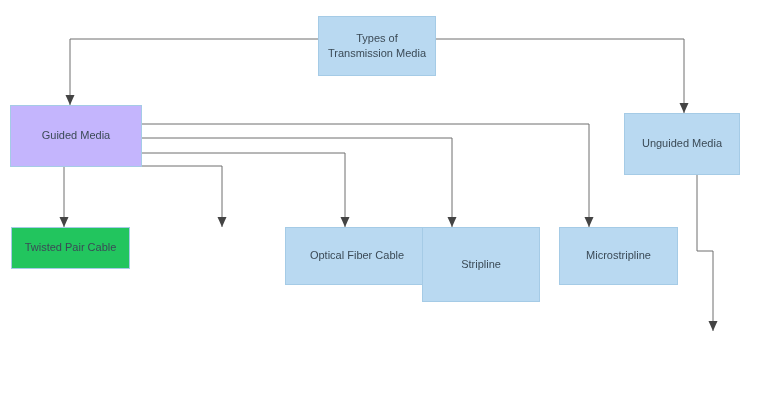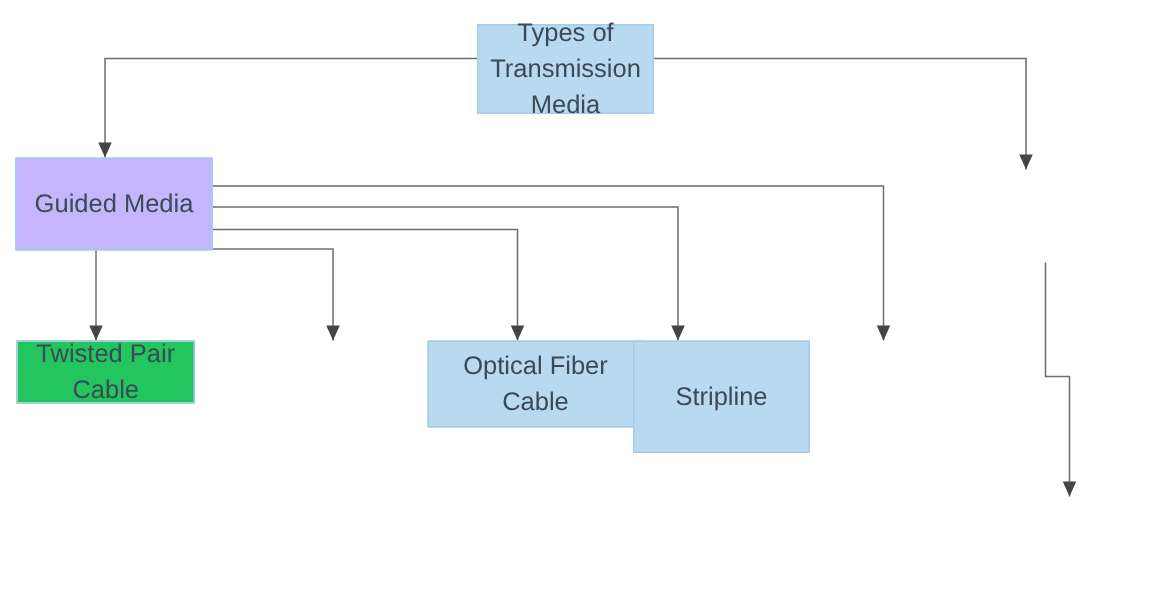--- a/index.html
+++ b/index.html
@@ -22,21 +22,21 @@
     width: 768px;
     height: 404px;
   }
   .node {
     position: absolute;
     box-sizing: border-box;
     display: flex;
     align-items: center;
     justify-content: center;
     text-align: center;
-    font-size: 17px;
+    font-size: 11px;
     line-height: 1.4;
     padding: 2px 4px;
   }
   .node span {
     display: block;
   }
 </style>
 </head>
 <body>
 
@@ -59,22 +59,28 @@
       <polyline points="697,175 697,251 713,251 713,331" fill="none" stroke="#6e6e6e" stroke-width="1"></polyline>
       <path d="M 713 331 L 708.5 321 L 717.5 321 Z" fill="#444444"></path>
     </svg>
 
 <div class="node" style="left: 318px; top: 16px; width: 118px; height: 60px; background: rgb(185, 217, 241); border: 1px solid rgb(165, 203, 230); color: rgb(59, 74, 86);">
       <span>Types of Transmission Media</span>
     </div>
     <div class="node" style="left: 10px; top: 105px; width: 132px; height: 62px; background: #c4b5fd; border: 1px solid rgb(165, 203, 230); color: rgb(59, 74, 86); justify-content: center;">
       <span>Guided Media</span>
     </div>
+    <div class="node" style="left: 624px; top: 113px; width: 116px; height: 62px; background: rgb(185, 217, 241); border: 1px solid rgb(165, 203, 230); color: rgb(59, 74, 86);">
+      <span>Unguided Media</span>
+    </div>
     <div class="node" style="left: 11px; top: 227px; width: 119px; height: 42px; background: #22c55e; border: 1px solid rgb(165, 203, 230); color: rgb(59, 74, 86);">
       <span>Twisted Pair Cable</span>
     </div>
     <div class="node" style="left: 285px; top: 227px; width: 144px; height: 58px; background: rgb(185, 217, 241); border: 1px solid rgb(165, 203, 230); color: rgb(59, 74, 86);">
       <span>Optical Fiber Cable</span>
     </div>
     <div class="node" style="left: 422px; top: 227px; width: 118px; height: 75px; background: rgb(185, 217, 241); border: 1px solid rgb(165, 203, 230); color: rgb(59, 74, 86);">
       <span>Stripline</span>
     </div>
+    <div class="node" style="left: 559px; top: 227px; width: 119px; height: 58px; background: rgb(185, 217, 241); border: 1px solid rgb(165, 203, 230); color: rgb(59, 74, 86);">
+      <span>Microstripline</span>
+    </div>
   </div>
 
 </body></html>

